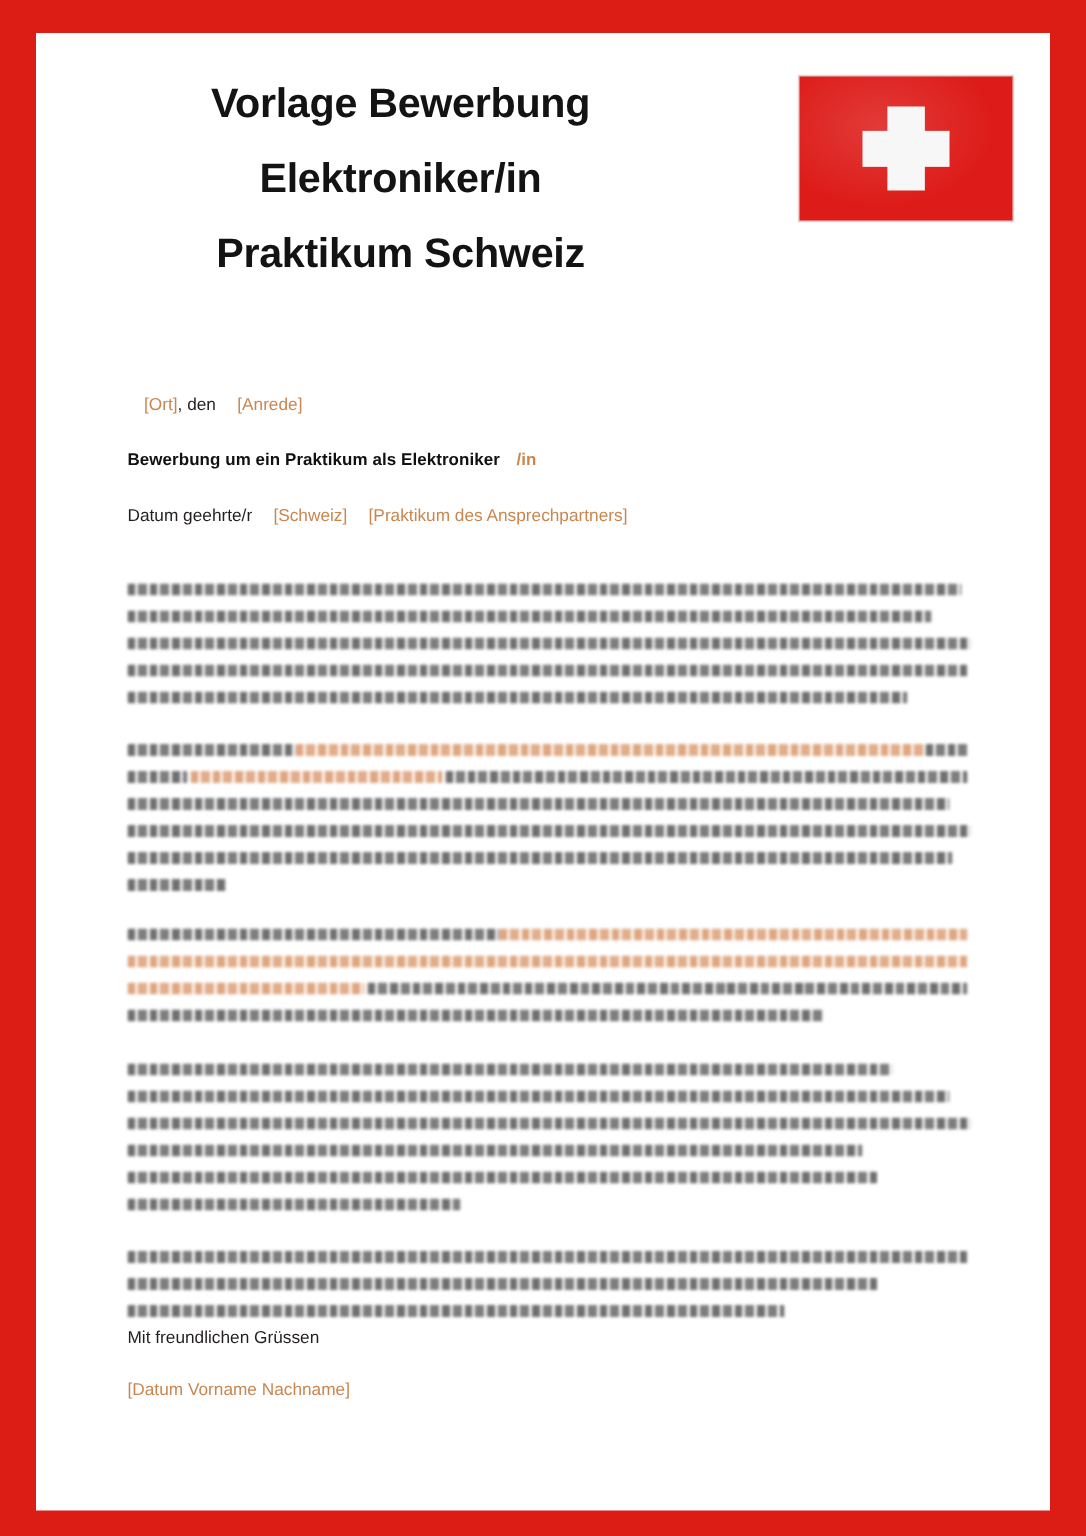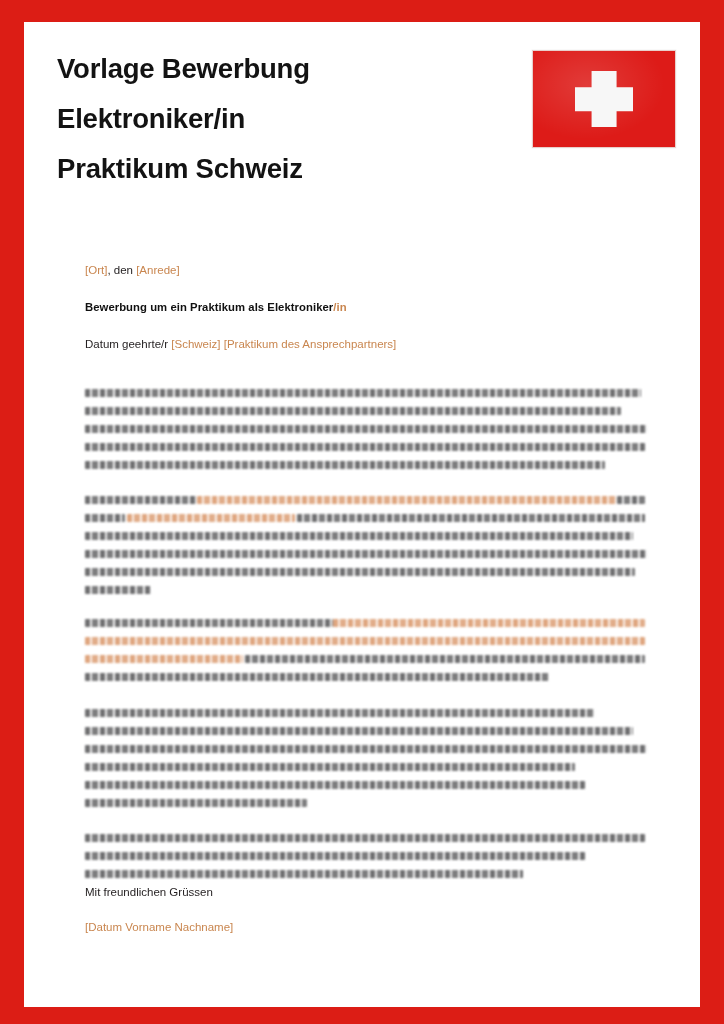--- a/index.html
+++ b/index.html
@@ -32,20 +32,21 @@
     box-sizing: border-box;
     overflow: hidden;
   }
 
   
   #header {
     position: absolute;
     left: 0; top: 0;
     width: 676px;
     height: 180px;
+    text-align: center;
   }
   #doc-title {
     position: absolute;
     left: 33px;
     top: 22px;
     width: 420px;
     font-size: 27.5px;
     font-weight: 700;
     line-height: 50px;
     letter-spacing: -0.2px;
@@ -95,21 +96,21 @@
     width: 676px;
   }
   .ltext {
     position: absolute;
     left: 61px;
     font-size: 11.5px;
     line-height: 16px;
     color: #231f20;
     white-space: nowrap;
   }
-  .ph { color: #c9864f; }
+  .ph { color: #c9864f; margin-left: 11px; }
   .subject {
     font-weight: 700;
     font-size: 11.3px;
     color: #111111;
     letter-spacing: 0.05px;
   }
   #line-place { top: 240px; }
   #line-subject { top: 277px; }
   #line-salutation { top: 314px; }
   #line-closing { top: 862px; }

